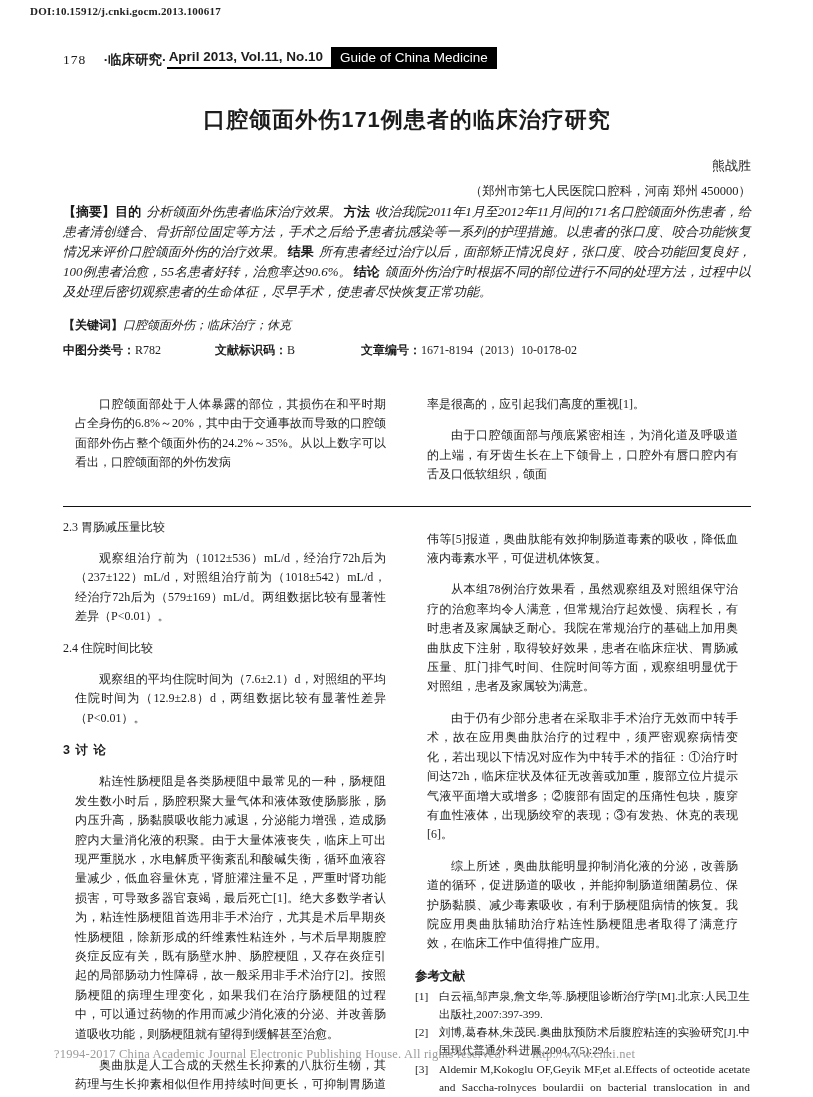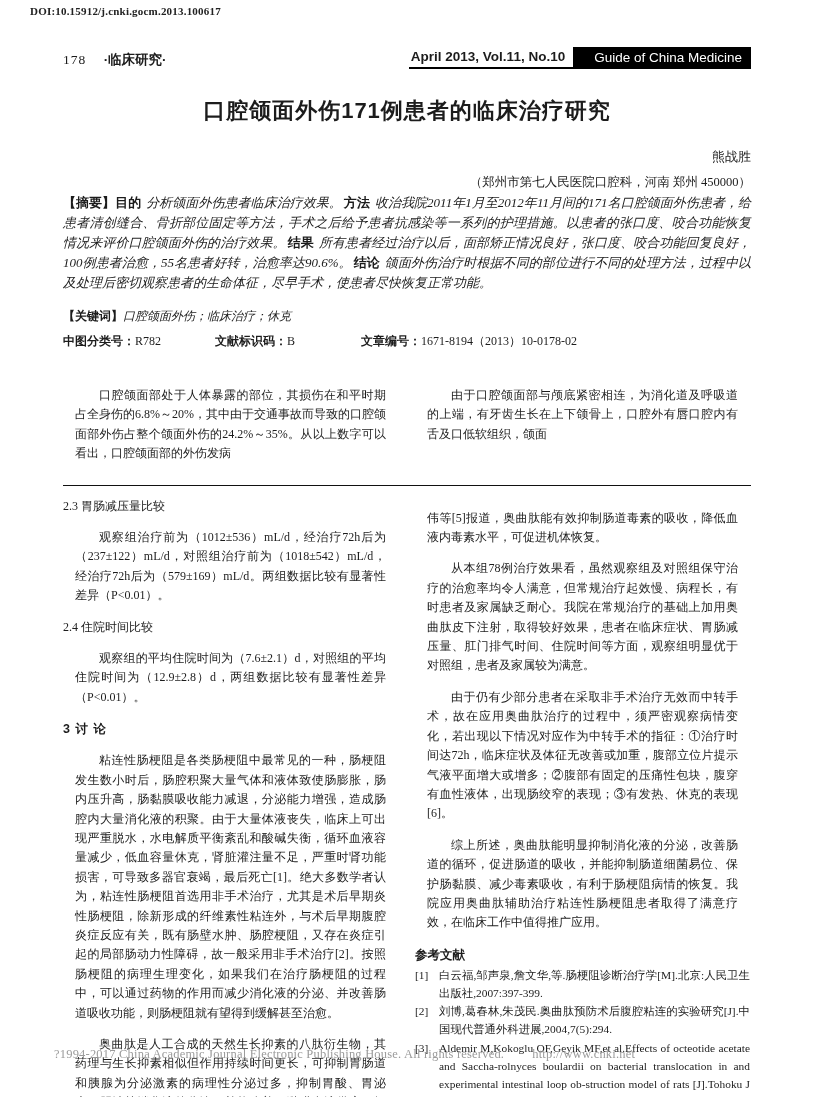--- a/index.html
+++ b/index.html
@@ -8,38 +8,38 @@
     background:#ffffff; overflow:hidden;
     font-family:"Liberation Serif","DejaVu Serif",serif;
     color:#1c1c1c;
   }
   .doi {
     position:absolute; top:5px; left:30px;
     font-size:11px; font-weight:bold; color:#222; letter-spacing:0.2px;
   }
   .content { padding:0 62px 0 63px; }
   .header-row {
-    display:flex; justify-content:space-between; align-items:flex-end;
+    display:flex; align-items:flex-end;
     margin-top:46px;
   }
   .header-left { font-size:13.5px; }
   .header-left .pageno { margin-right:14px; letter-spacing:1px; }
   .header-left .col-label { font-weight:bold; font-family:"Liberation Sans",sans-serif; }
   .header-right { display:flex; align-items:stretch; }
   .issue {
     font-size:13.5px; font-weight:bold; font-family:"Liberation Sans",sans-serif;
     border-bottom:2.5px solid #000; padding:3px 8px 3px 2px; align-self:flex-end;
   }
   .journal-box {
     background:#000; color:#fff; font-size:13.5px;
     font-family:"Liberation Sans",sans-serif;
-    padding:3px 9px 4px 21px; align-self:flex-end;
+    padding:3px 9px 4px 9px; align-self:flex-end;
   }
   .title {
-    margin-top:27px; text-align:center;
+    margin-top:36px; text-align:center;
     font-size:22px; font-weight:bold; letter-spacing:1px;
     font-family:"Liberation Sans","DejaVu Sans",sans-serif;
   }
   .author { margin-top:22px; text-align:right; font-size:13px; }
   .affiliation { margin-top:8px; text-align:right; font-size:12.5px; }
   .abstract {
     margin-top:2px; font-size:13px; line-height:20px;
     text-align:justify;
   }
   .abstract b, .kw b, .meta b {
@@ -111,20 +111,21 @@
       <span class="m1"><b>中图分类号：</b><span>R782</span></span>
       <span class="m2"><b>文献标识码：</b><span>B</span></span>
       <span class="m3"><b>文章编号：</b><span>1671-8194（2013）10-0178-02</span></span>
     </div>
 
     <div class="cols intro-cols">
       <div class="col">
         <p class="ind">口腔颌面部处于人体暴露的部位，其损伤在和平时期占全身伤的6.8%～20%，其中由于交通事故而导致的口腔颌面部外伤占整个颌面外伤的24.2%～35%。从以上数字可以看出，口腔颌面部的外伤发病</p>
       </div>
       <div class="col">
+        <p>率是很高的，应引起我们高度的重视[1]。</p>
         <p class="ind">由于口腔颌面部与颅底紧密相连，为消化道及呼吸道的上端，有牙齿生长在上下颌骨上，口腔外有唇口腔内有舌及口低软组织，颌面</p>
       </div>
     </div>
 
     <hr class="divider">
 
     <div class="cols body-cols">
       <div class="col">
         <h4 class="sec-head">2.3 胃肠减压量比较</h4>
         <p class="ind">观察组治疗前为（1012±536）mL/d，经治疗72h后为（237±122）mL/d，对照组治疗前为（1018±542）mL/d，经治疗72h后为（579±169）mL/d。两组数据比较有显著性差异（P&lt;0.01）。</p>

